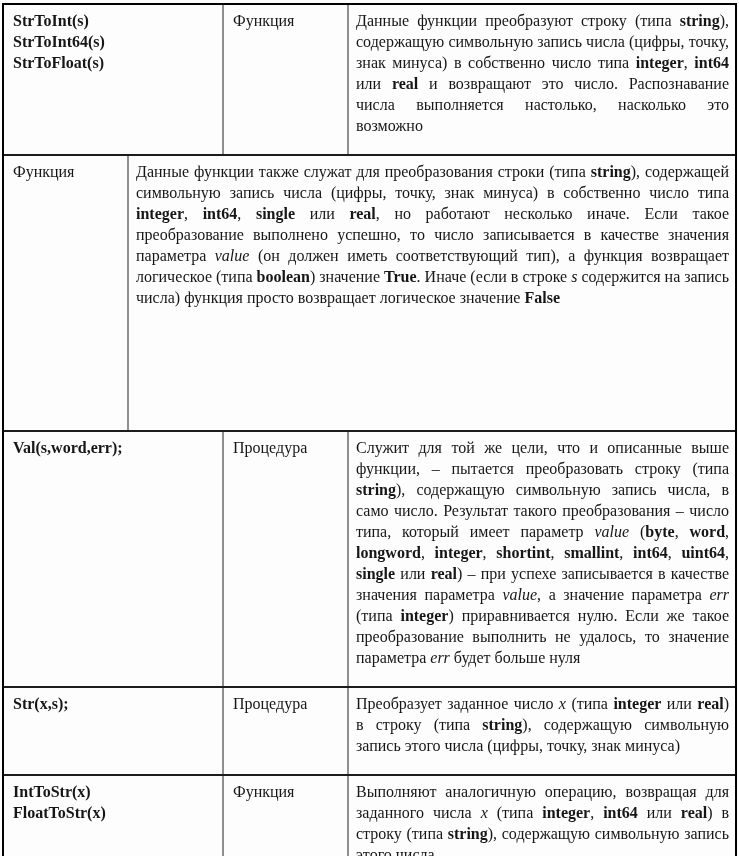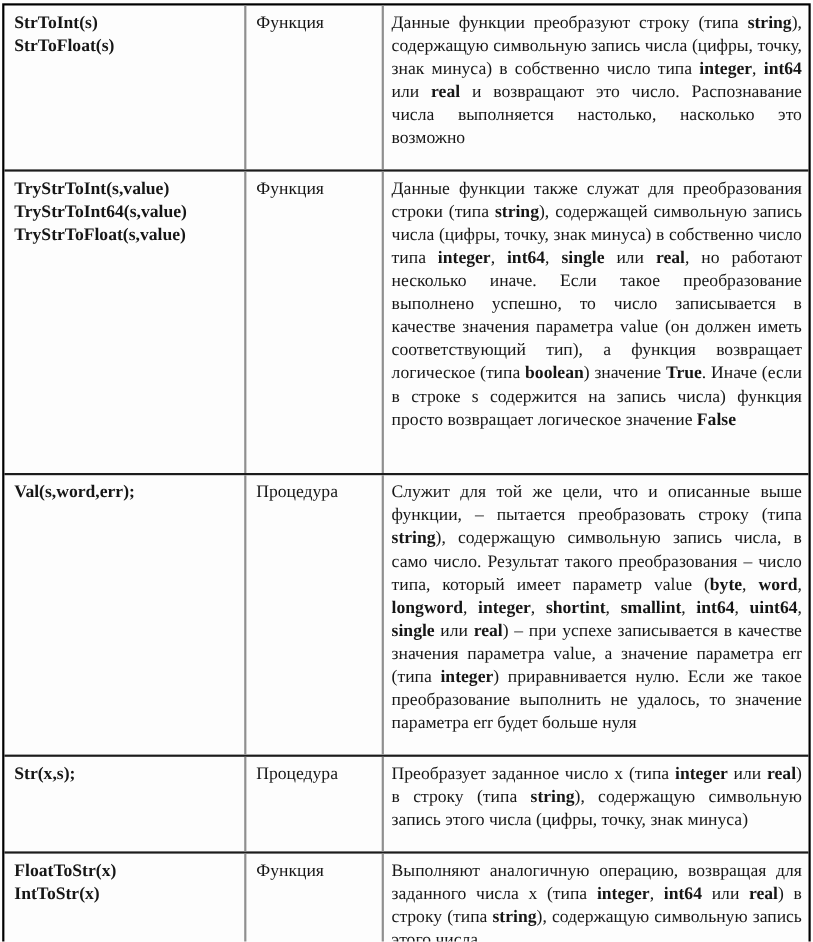--- a/index.html
+++ b/index.html
@@ -47,43 +47,39 @@
     flex:1 1 auto;
     text-align:justify;
     padding:5px 6px 18px 7px;
   }
   .tr:nth-child(1){min-height:147px;}
   .tr:nth-child(2){min-height:276px;}
   .tr:nth-child(3){min-height:253px;}
   .tr:nth-child(4){min-height:84px;justify-content:flex-end;}
   .tr:nth-child(5){min-height:88px;}
   .b{font-weight:bold;}
-  .i{}
+  .i{font-style:italic;}
   .name-line{white-space:nowrap;}
 </style>
 </head>
 <body>
 
 <div class="tbl">
 
   <div class="tr">
     <div class="td c1">
         <div class="name-line">StrToInt(s)</div>
+        <div class="name-line">StrToInt64(s)</div>
         <div class="name-line">StrToFloat(s)</div>
       </div>
     <div class="td c2">Функция</div>
     <div class="td c3"><span>Данные функции преобразуют строку (типа </span><span class="b">string</span><span>), содержащую символьную запись числа (цифры, точку, знак минуса) в собственно число типа </span><span class="b">integer</span><span>, </span><span class="b">int64</span><span> или </span><span class="b">real</span><span> и возвращают это число. Распознавание числа выполняется настолько, насколько это возможно</span></div>
   </div>
 
   <div class="tr">
-    <div class="td c1">
-        <div class="name-line">TryStrToInt(s,value)</div>
-        <div class="name-line">TryStrToInt64(s,value)</div>
-        <div class="name-line">TryStrToFloat(s,value)</div>
-      </div>
     <div class="td c2">Функция</div>
     <div class="td c3"><span>Данные функции также служат для преобразования строки (типа </span><span class="b">string</span><span>), содержащей символьную запись числа (цифры, точку, знак минуса) в собственно число типа </span><span class="b">integer</span><span>, </span><span class="b">int64</span><span>, </span><span class="b">single</span><span> или </span><span class="b">real</span><span>, но работают несколько иначе. Если такое преобразование выполнено успешно, то число записывается в качестве значения параметра </span><span class="i">value</span><span> (он должен иметь соответствующий тип), а функция возвращает логическое (типа </span><span class="b">boolean</span><span>) значение </span><span class="b">True</span><span>. Иначе (если в строке </span><span class="i">s</span><span> содержится на запись числа) функция просто возвращает логическое значение </span><span class="b">False</span></div>
   </div>
 
   <div class="tr">
     <div class="td c1">
         <div class="name-line">Val(s,word,err);</div>
       </div>
     <div class="td c2">Процедура</div>
     <div class="td c3"><span>Служит для той же цели, что и описанные выше функции, – пытается преобразовать строку (типа </span><span class="b">string</span><span>), содержащую символьную запись числа, в само число. Результат такого преобразования – число типа, который имеет параметр </span><span class="i">value</span><span> (</span><span class="b">byte</span><span>, </span><span class="b">word</span><span>, </span><span class="b">longword</span><span>, </span><span class="b">integer</span><span>, </span><span class="b">shortint</span><span>, </span><span class="b">smallint</span><span>, </span><span class="b">int64</span><span>, </span><span class="b">uint64</span><span>, </span><span class="b">single</span><span> или </span><span class="b">real</span><span>) – при успехе записывается в качестве значения параметра </span><span class="i">value</span><span>, а значение параметра </span><span class="i">err</span><span> (типа </span><span class="b">integer</span><span>) приравнивается нулю. Если же такое преобразование выполнить не удалось, то значение параметра </span><span class="i">err</span><span> будет больше нуля</span></div>
@@ -92,20 +88,20 @@
   <div class="tr">
     <div class="td c1">
         <div class="name-line">Str(x,s);</div>
       </div>
     <div class="td c2">Процедура</div>
     <div class="td c3"><span>Преобразует заданное число </span><span class="i">x</span><span> (типа </span><span class="b">integer</span><span> или </span><span class="b">real</span><span>) в строку (типа </span><span class="b">string</span><span>), содержащую символьную запись этого числа (цифры, точку, знак минуса)</span></div>
   </div>
 
   <div class="tr">
     <div class="td c1">
+        <div class="name-line">IntToStr(x)</div>
         <div class="name-line">FloatToStr(x)</div>
-        <div class="name-line">IntToStr(x)</div>
       </div>
     <div class="td c2">Функция</div>
     <div class="td c3"><span>Выполняют аналогичную операцию, возвращая для заданного числа </span><span class="i">x</span><span> (типа </span><span class="b">integer</span><span>, </span><span class="b">int64</span><span> или </span><span class="b">real</span><span>) в строку (типа </span><span class="b">string</span><span>), содержащую символьную запись этого числа</span></div>
   </div>
 
 </div>
 
 </body></html>

